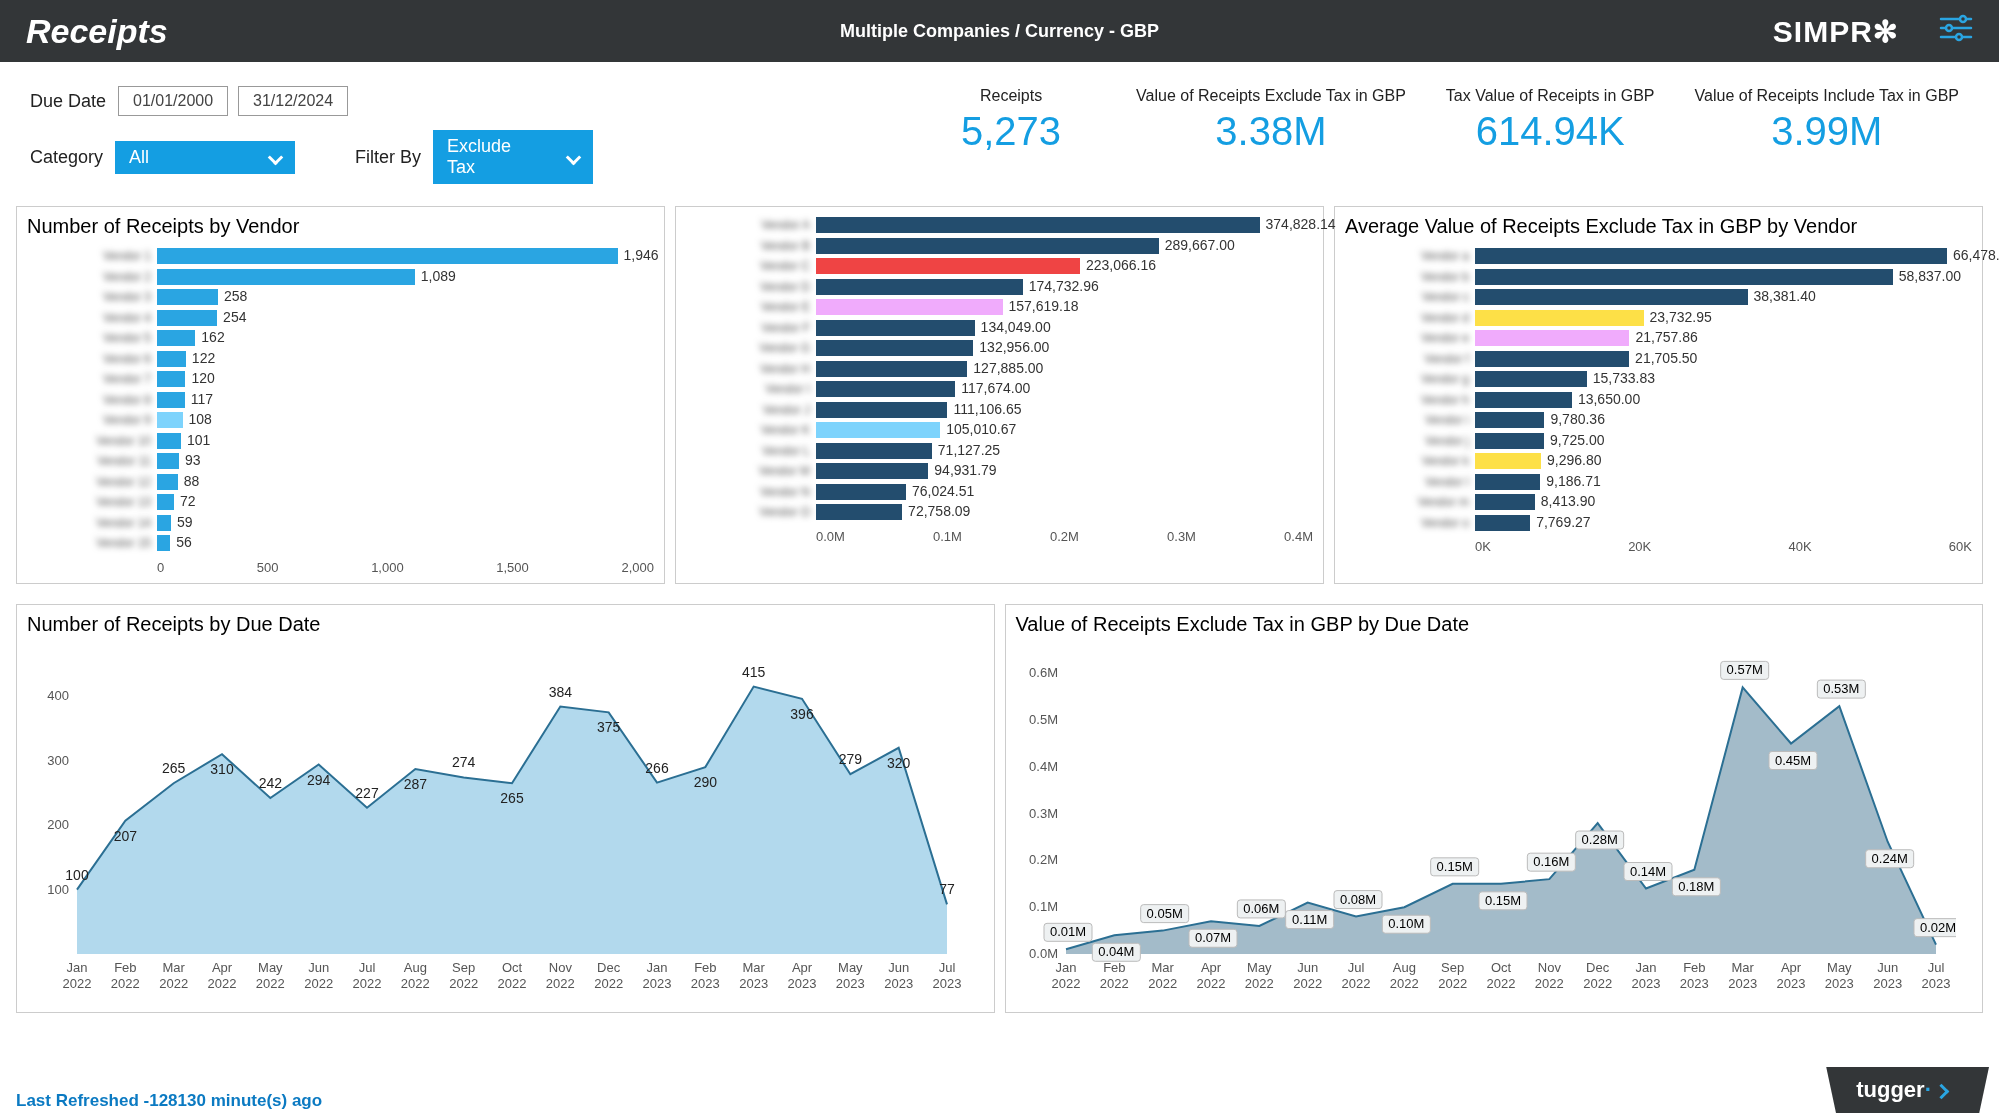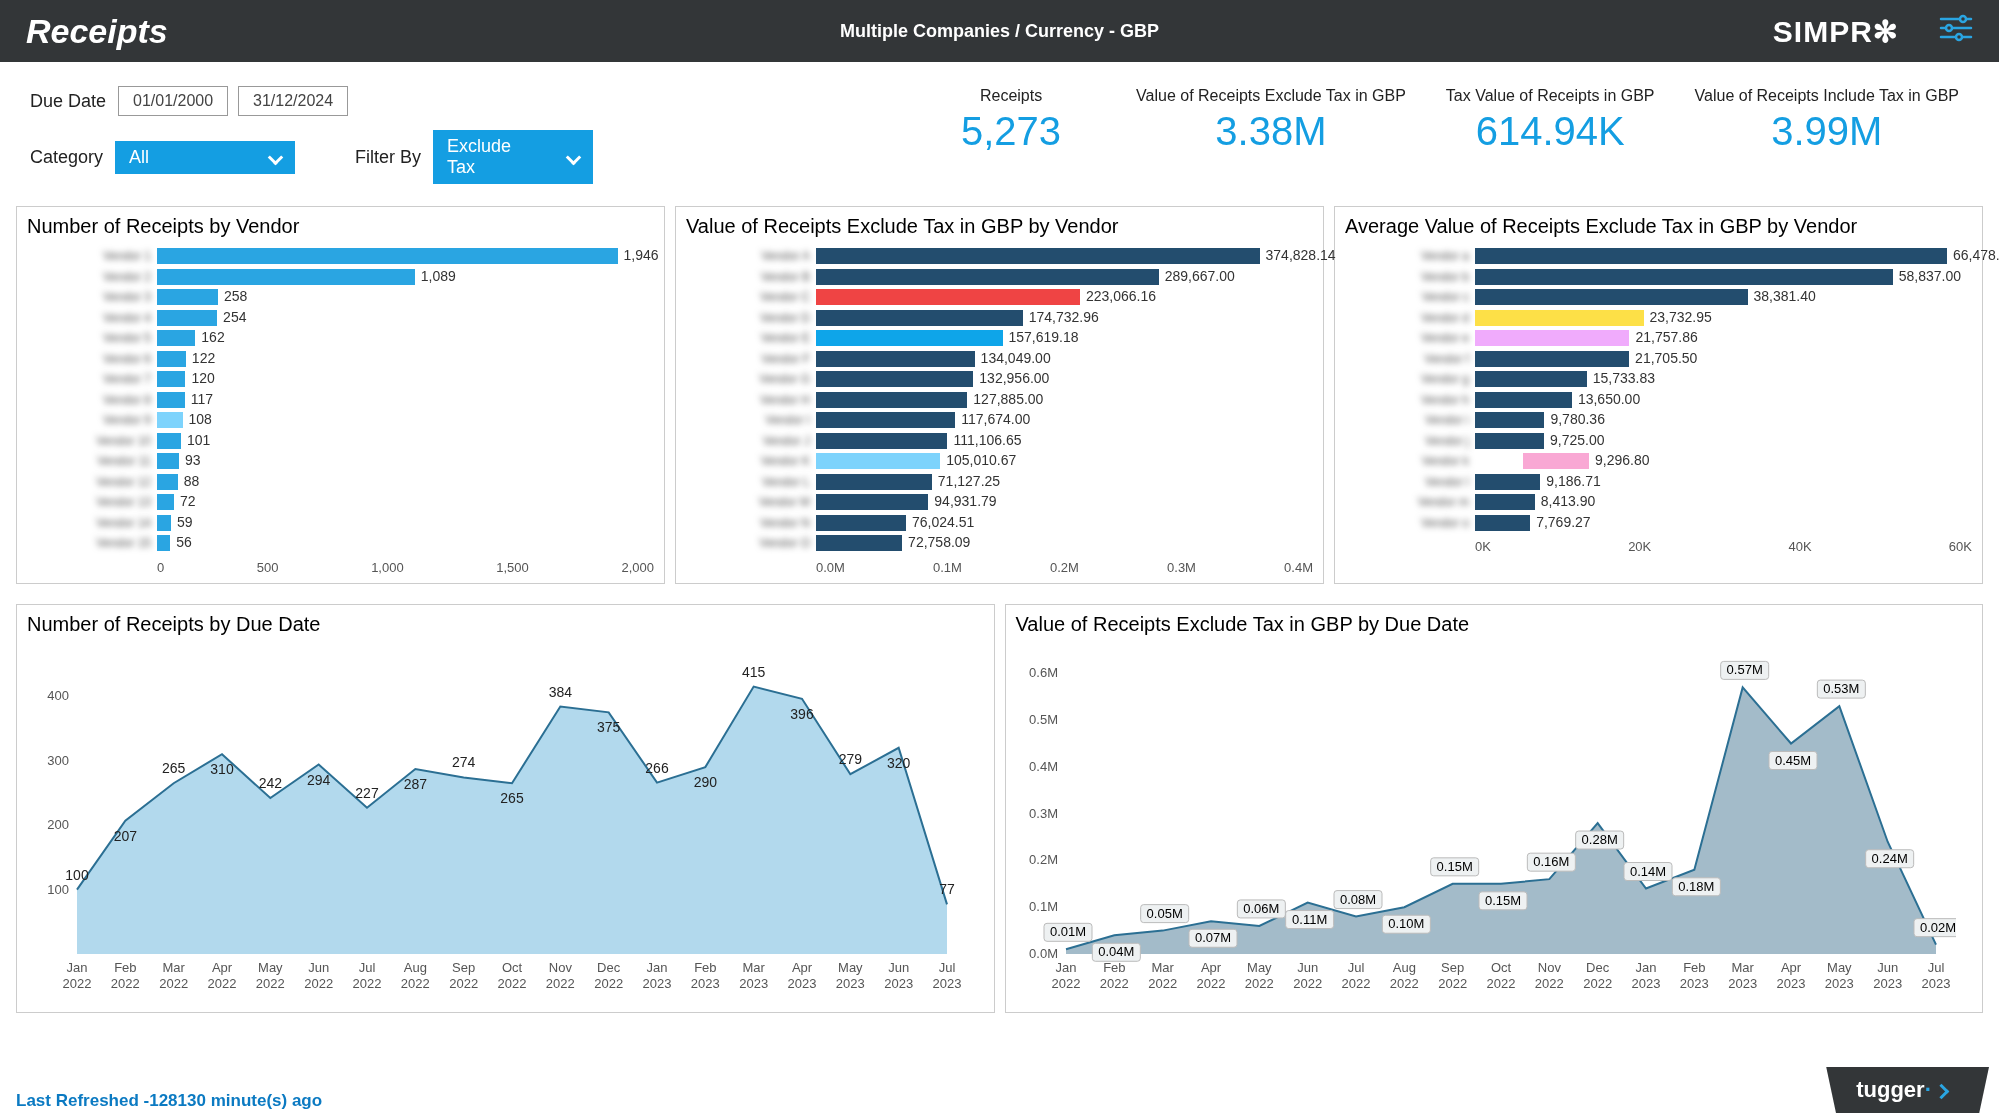--- a/index.html
+++ b/index.html
@@ -237,21 +237,20 @@
         <div class="xaxis">
           <span>0</span>
           <span>500</span>
           <span>1,000</span>
           <span>1,500</span>
           <span>2,000</span>
         </div>
       </div>
   </div>
   <div class="panel">
-    <div class="panel-title">Value of Receipts Exclude Tax in GBP by Vendor</div>
     <div class="barchart-h" id="barchart-1">
         <div class="bar-row">
           <div class="bar-label">Vendor A</div>
           <div class="bar-track">
             <div class="bar-fill" style="background: rgb(35, 77, 110); width: 89.2448%;">
               <span class="bar-val">374,828.14</span>
             </div>
           </div>
         </div>
         <div class="bar-row">
@@ -274,21 +273,21 @@
           <div class="bar-label">Vendor D</div>
           <div class="bar-track">
             <div class="bar-fill" style="background: rgb(35, 77, 110); width: 41.6031%;">
               <span class="bar-val">174,732.96</span>
             </div>
           </div>
         </div>
         <div class="bar-row">
           <div class="bar-label">Vendor E</div>
           <div class="bar-track">
-            <div class="bar-fill" style="background: #0ea5e9; width: 37.5284%;">
+            <div class="bar-fill" style="background: #f0abfc; width: 37.5284%;">
               <span class="bar-val">157,619.18</span>
             </div>
           </div>
         </div>
         <div class="bar-row">
           <div class="bar-label">Vendor F</div>
           <div class="bar-track">
             <div class="bar-fill" style="background: rgb(35, 77, 110); width: 31.9164%;">
               <span class="bar-val">134,049.00</span>
             </div>
@@ -454,21 +453,21 @@
           <div class="bar-label">Vendor j</div>
           <div class="bar-track">
             <div class="bar-fill" style="background: rgb(35, 77, 110); width: 13.8929%;">
               <span class="bar-val">9,725.00</span>
             </div>
           </div>
         </div>
         <div class="bar-row">
           <div class="bar-label">Vendor k</div>
           <div class="bar-track">
-            <div class="bar-fill" style="background: #f9a8d4; width: 13.2811%; margin-left: 48px;">
+            <div class="bar-fill" style="background: #fde047; width: 13.2811%;">
               <span class="bar-val">9,296.80</span>
             </div>
           </div>
         </div>
         <div class="bar-row">
           <div class="bar-label">Vendor l</div>
           <div class="bar-track">
             <div class="bar-fill" style="background: rgb(35, 77, 110); width: 13.1239%;">
               <span class="bar-val">9,186.71</span>
             </div>

